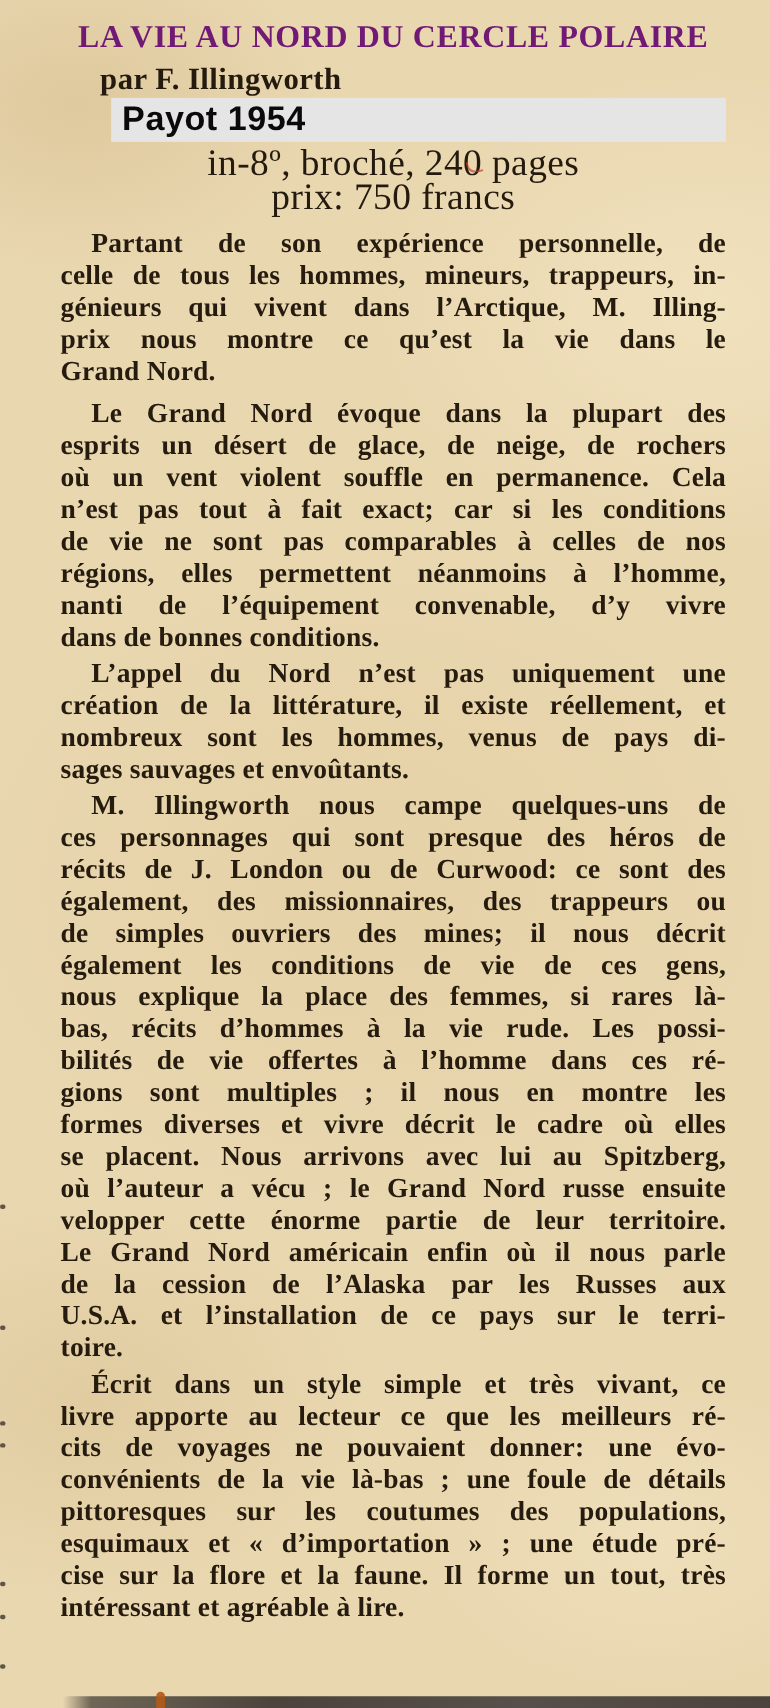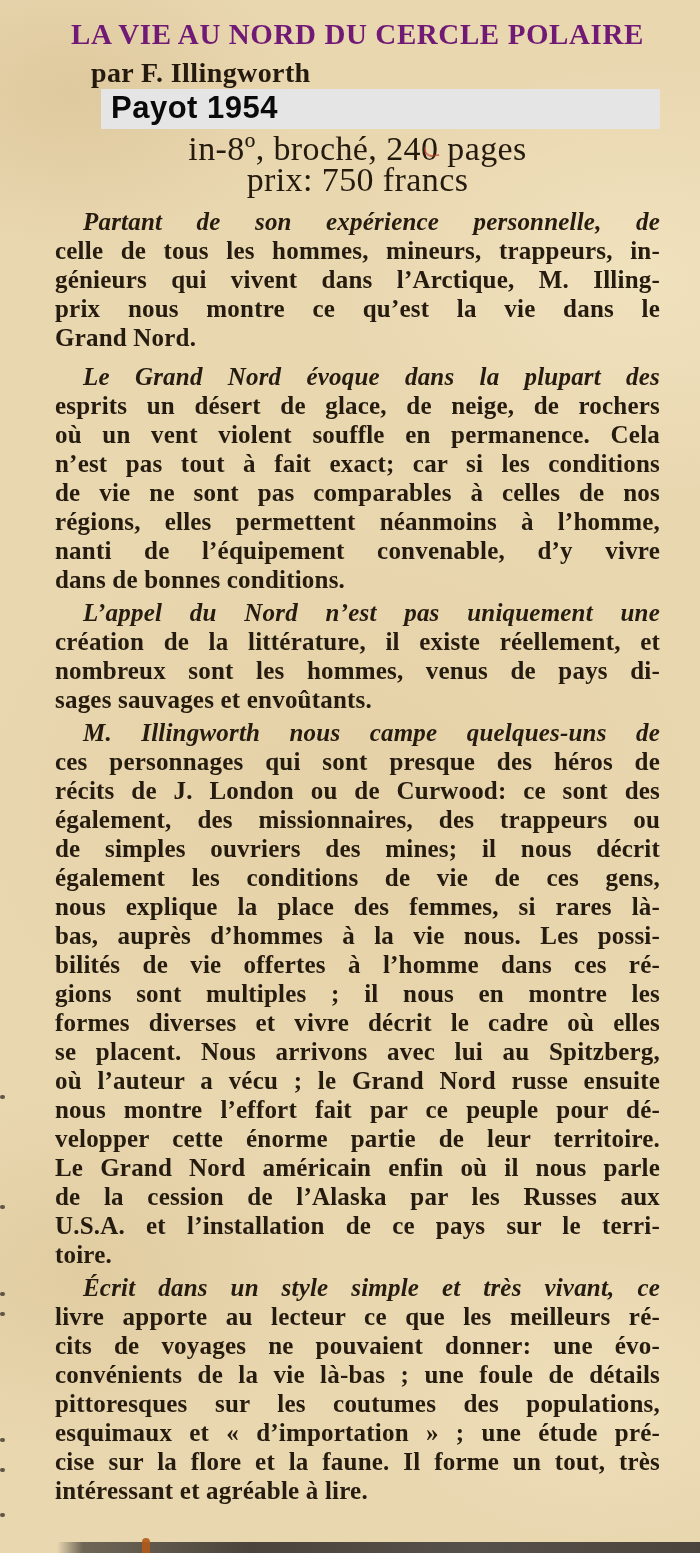--- a/index.html
+++ b/index.html
@@ -61,21 +61,21 @@
   .para.gap-top { margin-top: 10px; }
   .line {
     font-size: 25px; font-weight: 700;
     line-height: 29px;
     letter-spacing: 0.2px;
     white-space: nowrap;
     text-align: justify;
     text-align-last: justify;
     color: #251b0e;
   }
-  .line.first { text-indent: 28px; font-style: italic; }
+  .line.first { text-indent: 28px; }
   .line.last { text-align-last: left; }
   
   .bottom-strip {
     position: absolute; left: 57px; right: 0; bottom: 0; height: 11px;
     background: linear-gradient(to right,
       rgba(70,64,56,0) 0%, rgba(70,64,56,0.75) 4%,
       #4a443c 30%, #56504a 65%, #4a443c 100%);
     border-radius: 3px 0 0 0;
   }
   .orange-mark {
@@ -137,27 +137,26 @@
         <div class="line last">sages sauvages et envoûtants.</div>
       </div>
       <div class="para">
         <div class="line first">M. Illingworth nous campe quelques-uns de</div>
         <div class="line">ces personnages qui sont presque des héros de</div>
         <div class="line">récits de J. London ou de Curwood: ce sont des</div>
         <div class="line">également, des missionnaires, des trappeurs ou</div>
         <div class="line">de simples ouvriers des mines; il nous décrit</div>
         <div class="line">également les conditions de vie de ces gens,</div>
         <div class="line">nous explique la place des femmes, si rares là-</div>
-        <div class="line">bas, auprès d’hommes à la vie nous. Les possi-</div>
+        <div class="line">bas, récits d’hommes à la vie rude. Les possi-</div>
         <div class="line">bilités de vie offertes à l’homme dans ces ré-</div>
         <div class="line">gions sont multiples ; il nous en montre les</div>
         <div class="line">formes diverses et vivre décrit le cadre où elles</div>
         <div class="line">se placent. Nous arrivons avec lui au Spitzberg,</div>
         <div class="line">où l’auteur a vécu ; le Grand Nord russe ensuite</div>
-        <div class="line">nous montre l’effort fait par ce peuple pour dé-</div>
         <div class="line">velopper cette énorme partie de leur territoire.</div>
         <div class="line">Le Grand Nord américain enfin où il nous parle</div>
         <div class="line">de la cession de l’Alaska par les Russes aux</div>
         <div class="line">U.S.A. et l’installation de ce pays sur le terri-</div>
         <div class="line last">toire.</div>
       </div>
       <div class="para">
         <div class="line first">Écrit dans un style simple et très vivant, ce</div>
         <div class="line">livre apporte au lecteur ce que les meilleurs ré-</div>
         <div class="line">cits de voyages ne pouvaient donner: une évo-</div>

